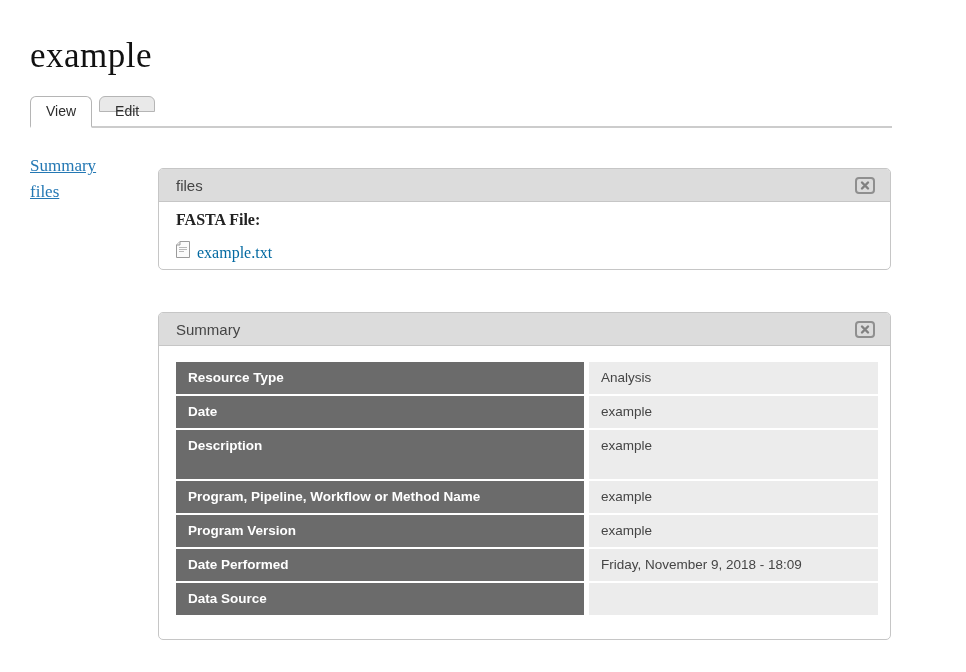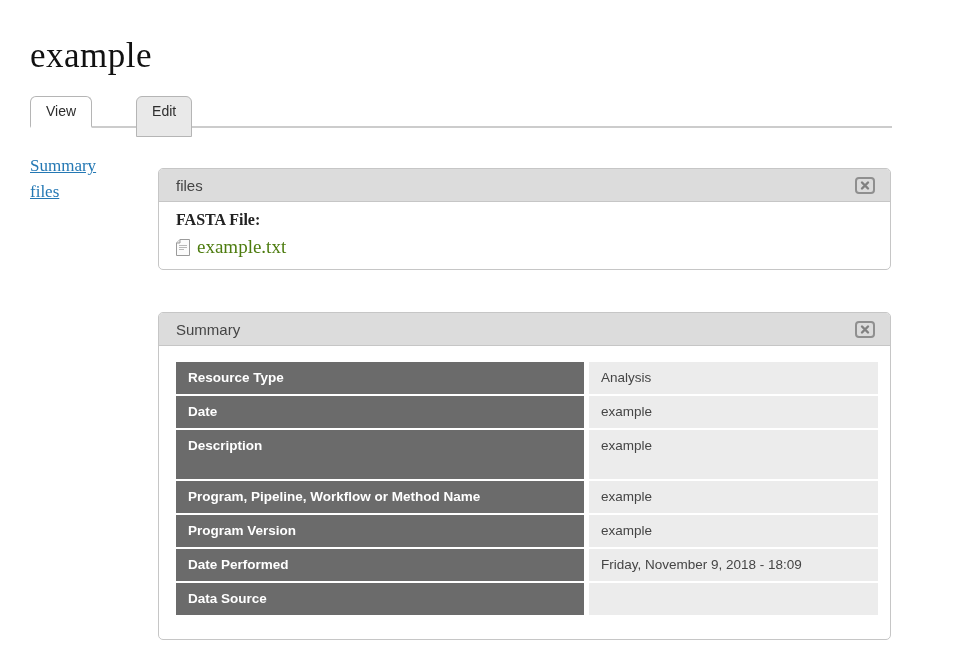--- a/index.html
+++ b/index.html
@@ -7,23 +7,23 @@
                font-family: "Liberation Sans", sans-serif; overflow: hidden; }
 
   
   .page-title {
     position: absolute; left: 30px; top: 36px;
     font-family: "Liberation Serif", "DejaVu Serif", serif;
     font-weight: 400; font-size: 35px; color: #111; letter-spacing: 0.5px;
   }
 
   
-  .tabs { position: absolute; left: 30px; top: 96px; height: 32px; z-index: 3; display: flex; gap: 37px; }
+  .tabs { position: absolute; left: 30px; top: 96px; height: 32px; z-index: 3; display: flex; }
   .tab {
-    display: inline-block; height: 41px; line-height: 29px;
+    display: inline-block; height: 16px; line-height: 29px;
     padding: 0 15px; margin-right: 7px;
     font-size: 14px; color: #2d2d2d; text-decoration: none; cursor: pointer;
     border: 1px solid #b5b5b5; border-radius: 6px 6px 0 0; background: #e9e9e9;
   }
   .tab.active {
     background: #ffffff; height: 32px; border-bottom: 2px solid #ffffff;
   }
   .tab-underline {
     position: absolute; left: 30px; top: 126px; width: 862px; height: 2px;
     background: #cccccc; z-index: 1;
@@ -57,21 +57,21 @@
   .files-panel { top: 168px; height: 102px; }
   .files-body { padding: 7px 17px 16px 17px; }
   .field-label {
     font-family: "Liberation Serif", "DejaVu Serif", serif;
     font-weight: 700; font-size: 16px; color: #222; line-height: 22px;
   }
   .file-row { margin-top: 5px; display: flex; align-items: center; }
   .file-icon { display: inline-flex; margin-right: 6px; }
   .file-link {
     font-family: "Liberation Serif", "DejaVu Serif", serif;
-    font-size: 19px; color: #4d7c0f; text-decoration: none; cursor: pointer;
+    font-size: 16px; color: #0369a1; text-decoration: none; cursor: pointer; margin-top: 8px;
   }
 
   
   .summary-panel { top: 312px; height: 328px; }
   .summary-body { padding: 16px 14px 28px 17px; }
   .tbl { width: 715px; }
   .tbl-row { display: flex; margin-bottom: 2px; min-height: 32px; }
   .tbl-row.tall { min-height: 49px; }
   .tbl-label {
     width: 408px; background: #6b6b6b; color: #ffffff;

